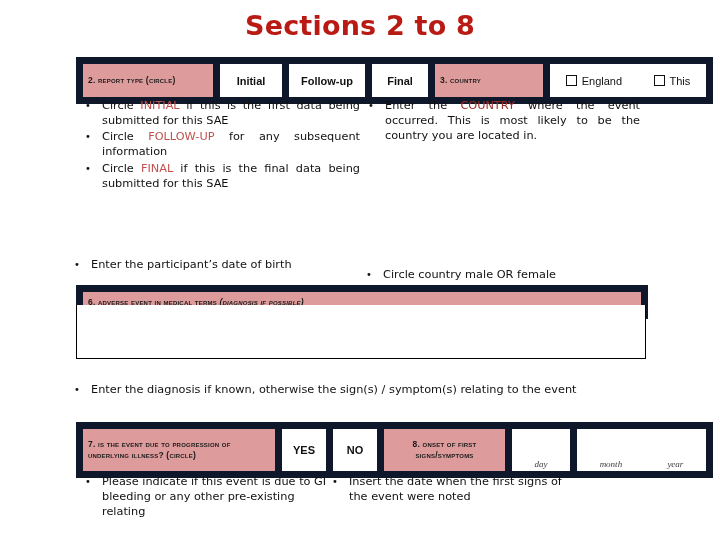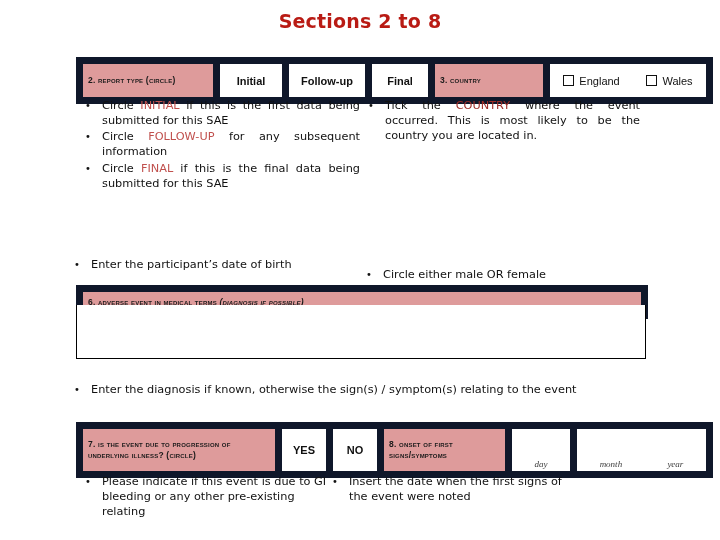--- a/index.html
+++ b/index.html
@@ -23,21 +23,21 @@
   }
 
   
   .title {
     position: absolute;
     top: 10px;
     left: 0;
     width: 720px;
     text-align: center;
     color: #B91B14;
-    font-size: 19px;
+    font-size: 27px;
     font-weight: bold;
     letter-spacing: 0.2px;
     font-family: "DejaVu Sans", sans-serif;
   }
 
   
   .form-table {
     position: absolute;
     left: 76px;
     width: 572px;
@@ -177,21 +177,21 @@
       <td class="opt" style="width:56px;">Final</td>
       <td class="hdr" style="width:98px;">3. Country</td>
       <td class="chkcell" style="width:156px; height:27px;">
         <div class="chk-wrap">
           <span class="chk-item">
             <span class="chkbox"></span>
             <span>England</span>
           </span>
           <span class="chk-item">
             <span class="chkbox"></span>
-            <span>Wales</span>
+            <span>This</span>
           </span>
         </div>
       </td>
     </tr>
   </tbody>
     </table>
 
   <div class="bullets just" style="top:98px; left:85px; width:275px;">
     <div class="bullet">
       <span class="dot">•</span>
@@ -203,35 +203,35 @@
     </div>
     <div class="bullet">
       <span class="dot">•</span>
       <span class="txt"><span>Circle </span><span class="hl">FINAL</span><span> if this is the final data being submitted for this SAE</span></span>
     </div>
   </div>
 
   <div class="bullets just" style="top:98px; left:368px; width:272px;">
     <div class="bullet">
       <span class="dot">•</span>
-      <span class="txt"><span>Tick the </span><span class="hl-dark">COUNTRY</span><span> where the event occurred. This is most likely to be the country you are located in.</span></span>
+      <span class="txt"><span>Enter the </span><span class="hl-dark">COUNTRY</span><span> where the event occurred. This is most likely to be the country you are located in.</span></span>
     </div>
   </div>
 
 
   <div class="bullets" style="top:257px; left:74px; width:300px;">
     <div class="bullet">
       <span class="dot">•</span>
       <span class="txt">Enter the participant’s date of birth</span>
     </div>
   </div>
   <div class="bullets" style="top:267px; left:366px; width:270px;">
     <div class="bullet">
       <span class="dot">•</span>
-      <span class="txt">Circle either male OR female</span>
+      <span class="txt">Circle country male OR female</span>
     </div>
   </div>
 
   <table class="form-table" style="top:285px;">
     <tbody>
         <tr>
       <td class="hdr" style="height:14px;">
         <span>6. Adverse event in medical terms </span><span class="ital">(diagnosis if possible)</span>
       </td>
     </tr>
@@ -245,21 +245,21 @@
       <span class="txt">Enter the diagnosis if known, otherwise the sign(s) / symptom(s) relating to the event</span>
     </div>
   </div>
 
   <table class="form-table" style="top:422px;">
     <tbody>
         <tr>
       <td class="hdr" style="width:182px; height:36px;">7. Is the event due to progression of underlying illness? (circle)</td>
       <td class="opt" style="width:44px;">YES</td>
       <td class="opt" style="width:44px;">NO</td>
-      <td class="hdr" style="width:111px;">8. Onset of first signs/symptoms</td>
+      <td class="hdr" style="width:111px;text-align:center;">8. Onset of first signs/symptoms</td>
       <td class="datecell" style="width:58px; height:36px;">
         <div class="dlabels single">
           <span>day</span>
         </div>
       </td>
       <td class="datecell" style="width:129px; height:36px;">
         <div class="dlabels">
           <span>month</span>
           <span>year</span>
         </div>

